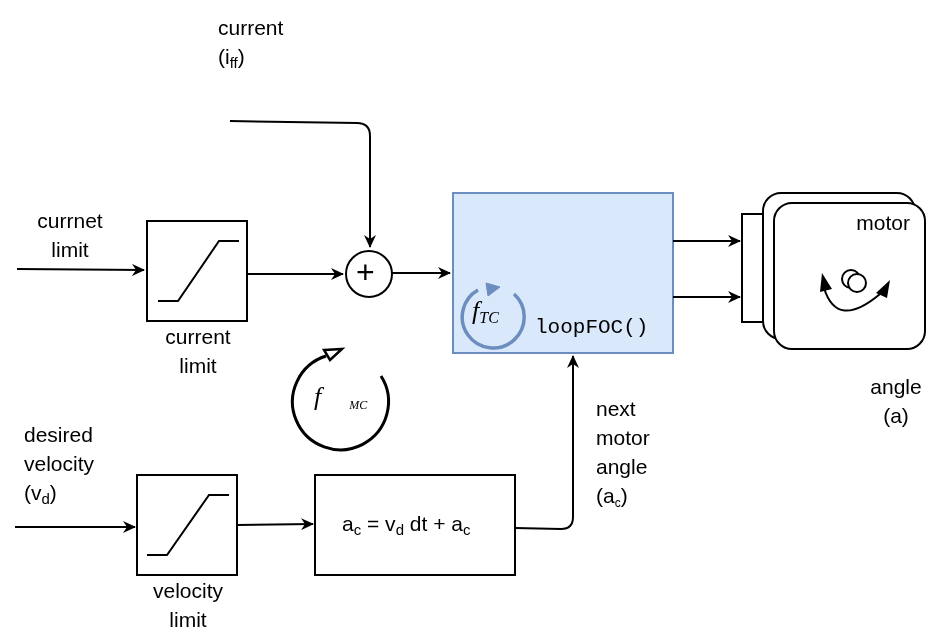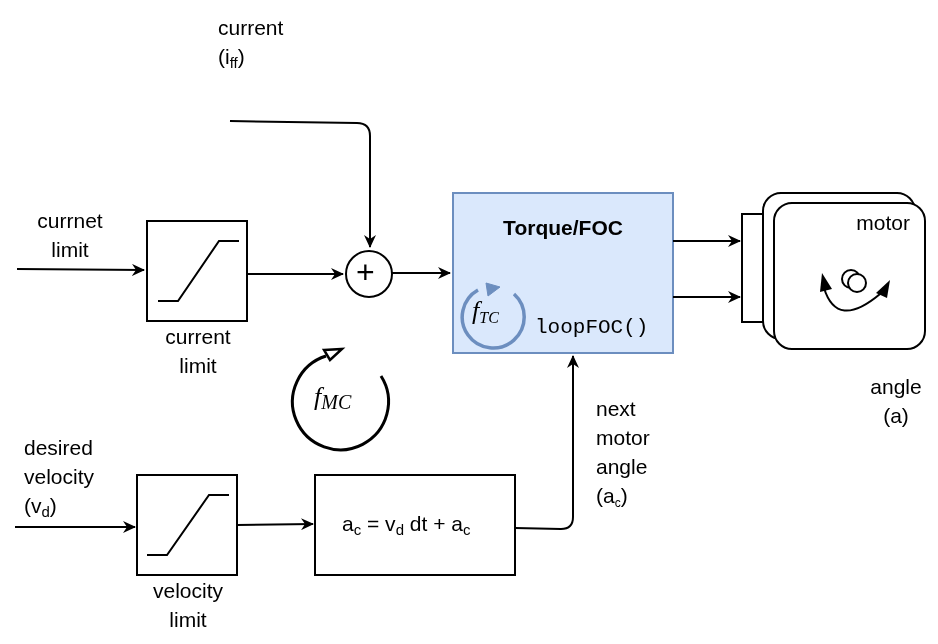--- a/index.html
+++ b/index.html
@@ -82,46 +82,45 @@
 </div>
 
 <div class="lbl center" style="left:147px;top:322px;width:102px;">
   <div>current</div>
   <div>limit</div>
 </div>
 
 <div class="lbl" style="left:356px;top:254px;font-size:32px;line-height:36px;">+</div>
 
 <div class="lbl center bold" style="left:453px;top:213px;width:220px;">
-  <div>Torque/FOC</div>
 </div>
 
 <div class="lbl math" style="left:472px;top:296px;font-size:26px;"><span>f</span><sub style="font-size:16px;">TC</sub></div>
 
 <div class="lbl mono" style="left:535px;top:301px;">loopFOC()</div>
 
 <div class="lbl right" style="left:800px;top:208px;width:110px;">
   <div>motor</div>
 </div>
 
 <div class="lbl center" style="left:858px;top:372px;width:76px;">
   <div>angle</div>
   <div>(a)</div>
 </div>
 
-<div class="lbl math" style="left:314px;top:382px;font-size:26px;"><span>f</span><sub style="font-size:20px;">MC</sub></div>
+<div class="lbl math" style="left:314px;top:382px;font-size:26px;"><span>f</span><sub style="font-size:12px;margin-left:28px;">MC</sub></div>
 
 <div class="lbl" style="left:596px;top:394px;">
   <div>next</div>
   <div>motor</div>
   <div>angle</div>
   <div><span>(a</span><sub style="font-size:12px;">c</sub><span>)</span></div>
 </div>
 
-<div class="lbl" style="left:24px;top:433px;">
+<div class="lbl" style="left:24px;top:420px;">
   <div>desired</div>
   <div>velocity</div>
   <div><span>(v</span><sub>d</sub><span>)</span></div>
 </div>
 
 <div class="lbl" style="left:342px;top:509px;"><span>a</span><sub>c</sub><span style="white-space:pre;"> = v</span><sub>d</sub><span style="white-space:pre;"> dt + a</span><sub>c</sub></div>
 
 <div class="lbl center" style="left:137px;top:576px;width:102px;">
   <div>velocity</div>
   <div>limit</div>

